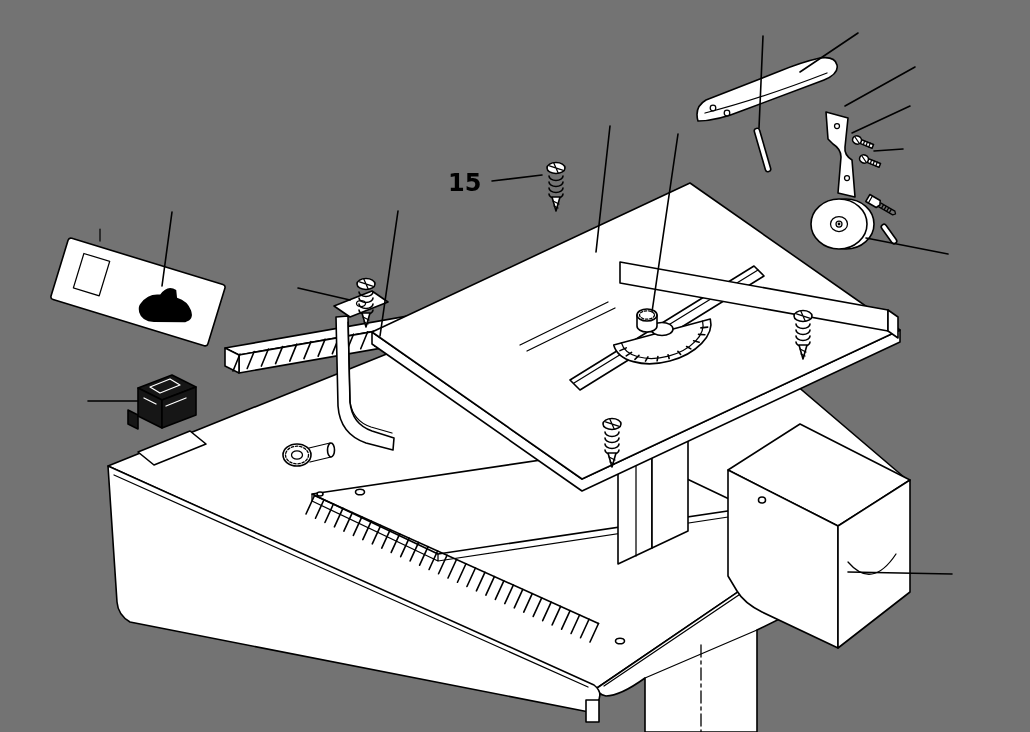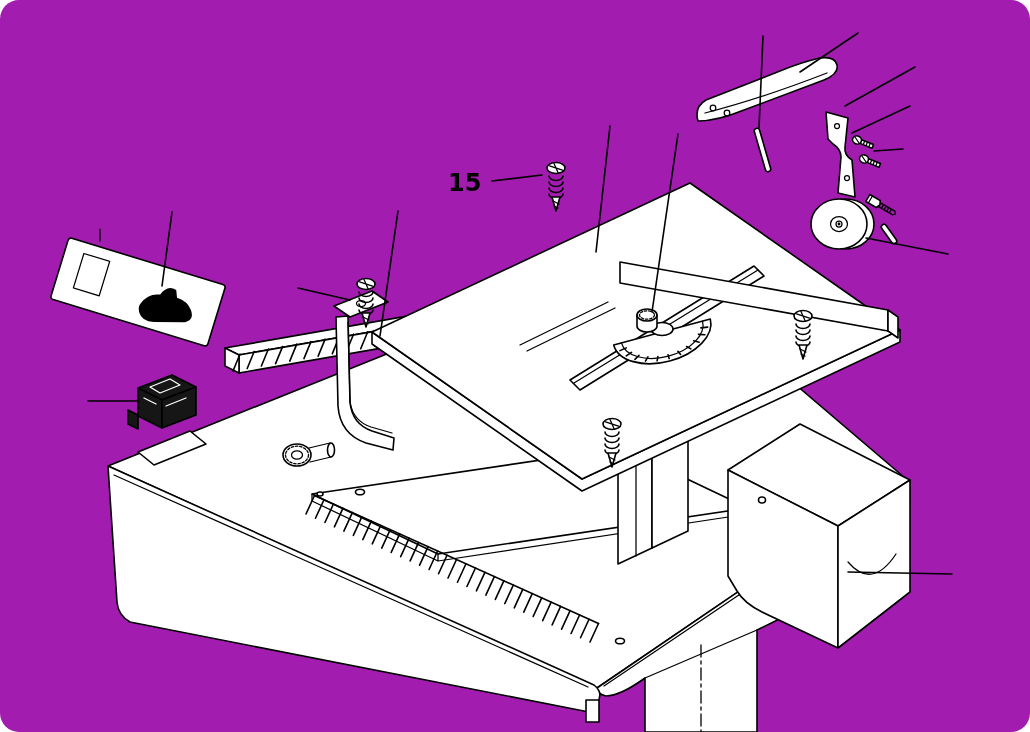--- a/index.html
+++ b/index.html
@@ -1,16 +1,16 @@
 <!DOCTYPE html>
 <html><head>
 <meta charset="utf-8">
 <style>
   html,body{margin:0;padding:0;background:#ffffff;}
-  .stage{width:1030px;height:732px;position:relative;background:#a21caf;overflow:hidden;border-radius:19px;}
+  .stage{width:1030px;height:732px;position:relative;background:#737373;overflow:hidden;}
   svg{display:block;}
   svg *{stroke:#000;stroke-width:1.6;fill:none;stroke-linecap:round;stroke-linejoin:round;}
   .w{fill:#fff;}
   .dk{fill:#161616;}
   .blk{fill:#000;stroke:none;}
   .thin{stroke-width:1.25;}
   .wht{stroke:#fff;stroke-width:1.3;fill:none;}
   .capb{stroke-width:7;stroke-linecap:round;}
   .capw{stroke:#fff;stroke-width:3.8;stroke-linecap:round;}
   .dashdot{stroke-dasharray:12 4 3 4;stroke-width:1.3;}

